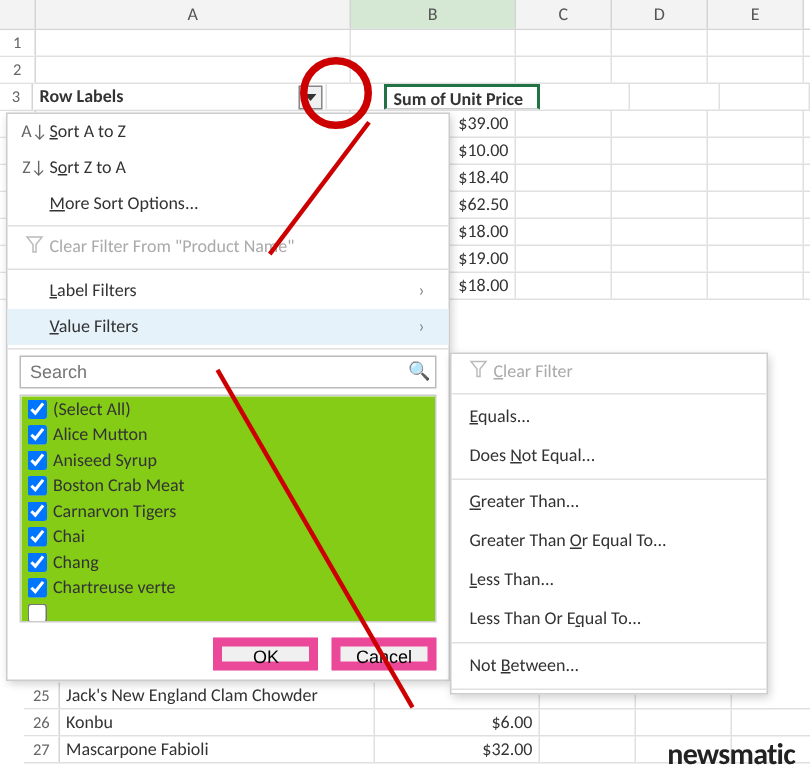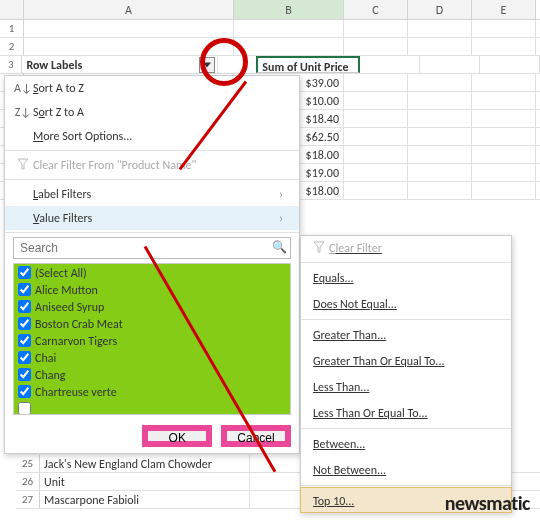--- a/index.html
+++ b/index.html
@@ -47,21 +47,21 @@
   .menu-search input { width: 100%; height: 22px; padding: 2px 22px 2px 6px; border: 1px solid #bbb; font-size: 12px; }
   .search-wrap { position: relative; }
   .search-wrap .srch { position: absolute; right: 4px; top: 3px; color: #888; }
   .check-list { border: 1px solid #ccc; margin: 4px 8px; height: 152px; overflow-y: scroll; background: #84cc16; }
   .check-item { display: flex; align-items: center; padding: 1px 4px; height: 17px; }
   .check-item input { margin-right: 4px; }
   .btn-row { text-align: right; padding: 6px 8px; }
   .btn-row button { width: 70px; height: 22px; margin-left: 6px; border: 6px solid #ec4899; background: #f0f0f0; font-size: 12px; }
   
   
-  .submenu { position: absolute; left: 300px; top: 235px; width: 212px; background: #fff; border: 1px solid #ccc; box-shadow: 1px 2px 6px rgba(0,0,0,.2); z-index: 40; text-decoration: underline; }
+  .submenu { position: absolute; left: 300px; top: 235px; width: 212px; background: #fff; border: 1px solid #ccc; box-shadow: 1px 2px 6px rgba(0,0,0,.2); z-index: 40; }
   .sub-item { padding: 6px 12px; height: 26px; line-height: 14px; }
   .sub-item.highlight { background: #f3e6cc; border: 1px solid #e0c070; margin: -1px; }
   .sub-disabled { color: #aaa; display: flex; align-items: center; padding: 4px 8px; height: 24px; }
   .sub-sep { height: 1px; background: #e0e0e0; margin: 2px 0; }
   
   
   .bottom-rows { position: absolute; top: 455px; left: 16px; width: 540px; }
   
   
   .watermark { position: absolute; right: 10px; bottom: 6px; font-weight: bold; letter-spacing: -0.5px; font-size: 20px; color: #222; z-index: 60; }
@@ -268,38 +268,36 @@
   </div>
   <div class="sub-sep"></div>
   <div class="sub-item"><u class="acc">E</u>quals...</div>
   <div class="sub-item">Does <u class="acc">N</u>ot Equal...</div>
   <div class="sub-sep"></div>
   <div class="sub-item"><u class="acc">G</u>reater Than...</div>
   <div class="sub-item">Greater Than <u class="acc">O</u>r Equal To...</div>
   <div class="sub-item"><u class="acc">L</u>ess Than...</div>
   <div class="sub-item">Less Than Or E<u class="acc">q</u>ual To...</div>
   <div class="sub-sep"></div>
-  <div class="sub-item">Bet<u class="acc">w</u>een...</div>
   <div class="sub-item">Not <u class="acc">B</u>etween...</div>
   <div class="sub-sep"></div>
-  <div class="sub-item highlight"><u class="acc">T</u>op 10...</div>
 </div>
 
 <div class="bottom-rows">
   <div class="row">
       <div class="row-num">25</div>
       <div class="cell cell-a">Jack's New England Clam Chowder</div>
       <div class="cell cell-b"></div>
       <div class="cell cell-c"></div>
       <div class="cell cell-d"></div>
       <div class="cell cell-e"></div>
     </div>
   <div class="row">
       <div class="row-num">26</div>
-      <div class="cell cell-a">Unit</div>
+      <div class="cell cell-a">Konbu</div>
       <div class="cell cell-b">$6.00</div>
       <div class="cell cell-c"></div>
       <div class="cell cell-d"></div>
       <div class="cell cell-e"></div>
     </div>
   <div class="row">
       <div class="row-num">27</div>
       <div class="cell cell-a">Mascarpone Fabioli</div>
       <div class="cell cell-b">$32.00</div>
       <div class="cell cell-c"></div>

